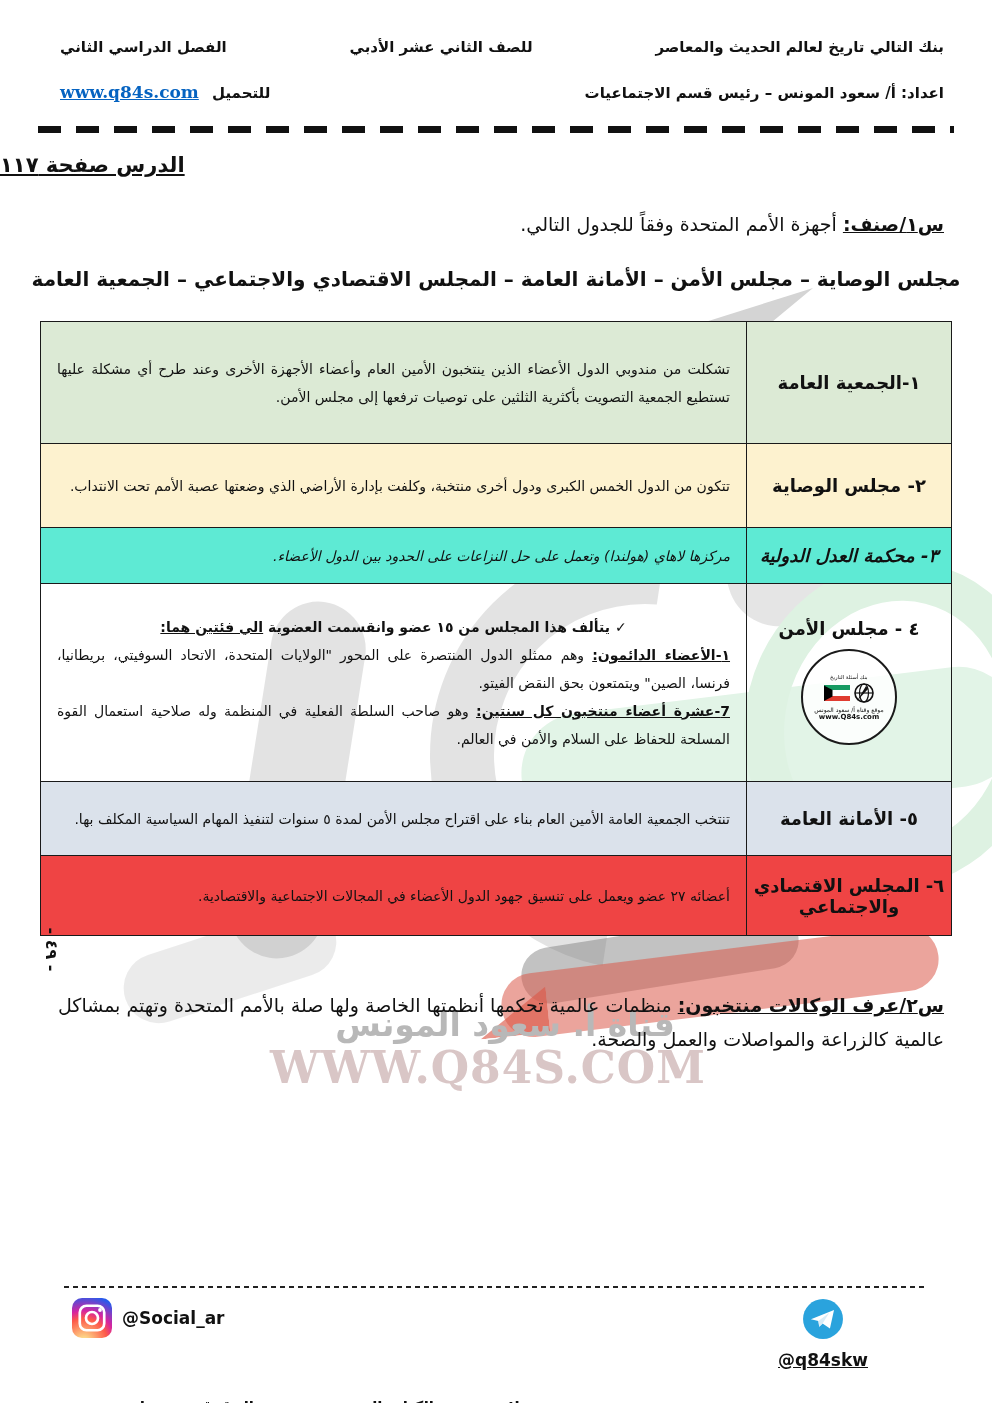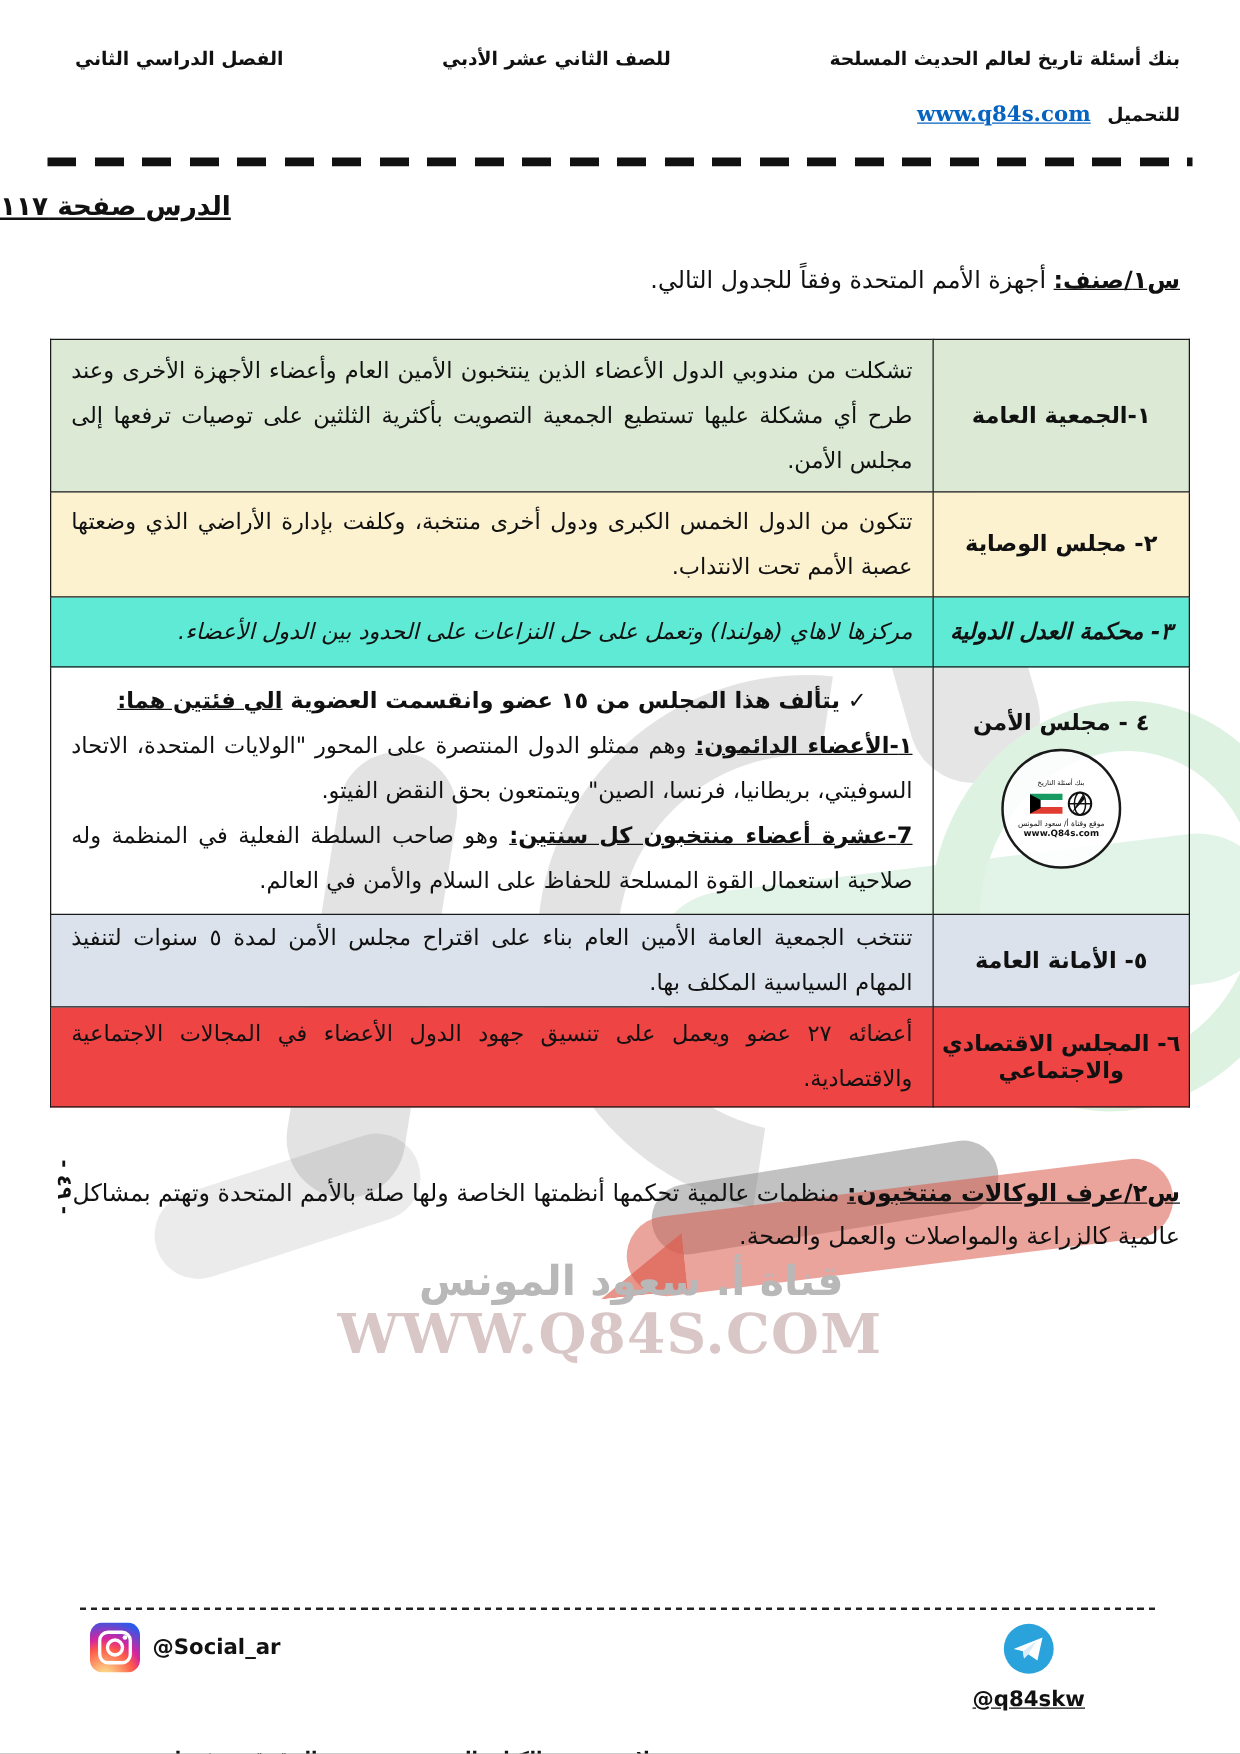--- a/index.html
+++ b/index.html
@@ -53,21 +53,21 @@
   .q-line { direction:rtl; text-align:right; padding:0 48px; font-size:19px; line-height:1.8; }
   .q1 { margin-top:30px; }
   .q-label { font-weight:bold; text-decoration:underline; }
   .orgs-line { margin-top:26px; text-align:center; direction:rtl; font-size:20px; font-weight:bold; }
   
   table.un-table { direction:rtl; border-collapse:collapse; margin:30px 40px 0 40px; width:912px;
     table-layout:fixed; }
   .un-table td { border:1.6px solid #1a1a1a; vertical-align:middle; }
   .un-table td.name-cell { width:205px; text-align:center; font-weight:bold; font-size:18px;
     padding:6px 4px; }
-  .un-table td.desc-cell { font-size:18px; line-height:2.0; padding:0 16px; text-align:justify; }
+  .un-table td.desc-cell { font-size:14px; line-height:2.0; padding:0 16px; text-align:justify; }
   tr.r0 td { background:#dcead5; } tr.r0 { height:122px; }
   tr.r1 td { background:#fdf2cf; } tr.r1 { height:84px; }
   tr.r2 td { background:#5eead4;font-style:italic; } tr.r2 { height:56px; }
   tr.r3 td { background:transparent; } tr.r3 { height:198px; }
   tr.r4 td { background:#dbe2eb; } tr.r4 { height:74px; }
   tr.r5 td { background:#ef4444; } tr.r5 { height:80px; }
   .check-line { text-align:center; font-weight:bold; }
   .check-line .u { text-decoration:underline; }
   .sub-label { font-weight:bold; text-decoration:underline; }
   
@@ -114,39 +114,41 @@
   <div class="wm wm-green-arc"></div>
   <div class="wm wm-gray-swoosh"></div>
   <div class="wm wm-red-swoosh"></div>
   <div class="wm wm-red-wedge"></div>
   <div class="wm wm-channel-text">قناة أ. سعود المونس</div>
   <div class="wm wm-site-text">WWW.Q84S.COM</div>
 
   <div class="layer-content">
 
     <div class="hdr-row1">
-      <span>بنك أسئلة تاريخ لعالم الحديث المسلحة</span>
+      <span>بنك التالي تاريخ لعالم الحديث والمعاصر</span>
       <span>للصف الثاني عشر الأدبي</span>
       <span>الفصل الدراسي الثاني</span>
     </div>
     <div class="hdr-row2">
+      <span>اعداد: أ/ سعود المونس – رئيس قسم الاجتماعيات</span>
       <span class="dl-group">
         <span>للتحميل</span>
         <a class="dl-link" href="#">www.q84s.com</a>
       </span>
     </div>
 
     <div class="sep-dashes"></div>
 
     <div class="doc-title">الدرس صفحة ١١٧</div>
 
     <div class="q-line q1">
       <span class="q-label">س١/صنف:</span><span> أجهزة الأمم المتحدة وفقاً للجدول التالي.</span>
     </div>
 
+    <div class="orgs-line">مجلس الوصاية – مجلس الأمن – الأمانة العامة – المجلس الاقتصادي والاجتماعي – الجمعية العامة</div>
 
     <table class="un-table">
       <tbody>
         <tr class="r0">
           <td class="name-cell">١-الجمعية العامة</td>
           <td class="desc-cell">تشكلت من مندوبي الدول الأعضاء الذين ينتخبون الأمين العام وأعضاء الأجهزة الأخرى وعند طرح أي مشكلة عليها تستطيع الجمعية التصويت بأكثرية الثلثين على توصيات ترفعها إلى مجلس الأمن.</td>
         </tr>
         <tr class="r1">
           <td class="name-cell">٢- مجلس الوصاية</td>
           <td class="desc-cell">تتكون من الدول الخمس الكبرى ودول أخرى منتخبة، وكلفت بإدارة الأراضي الذي وضعتها عصبة الأمم تحت الانتداب.</td>

